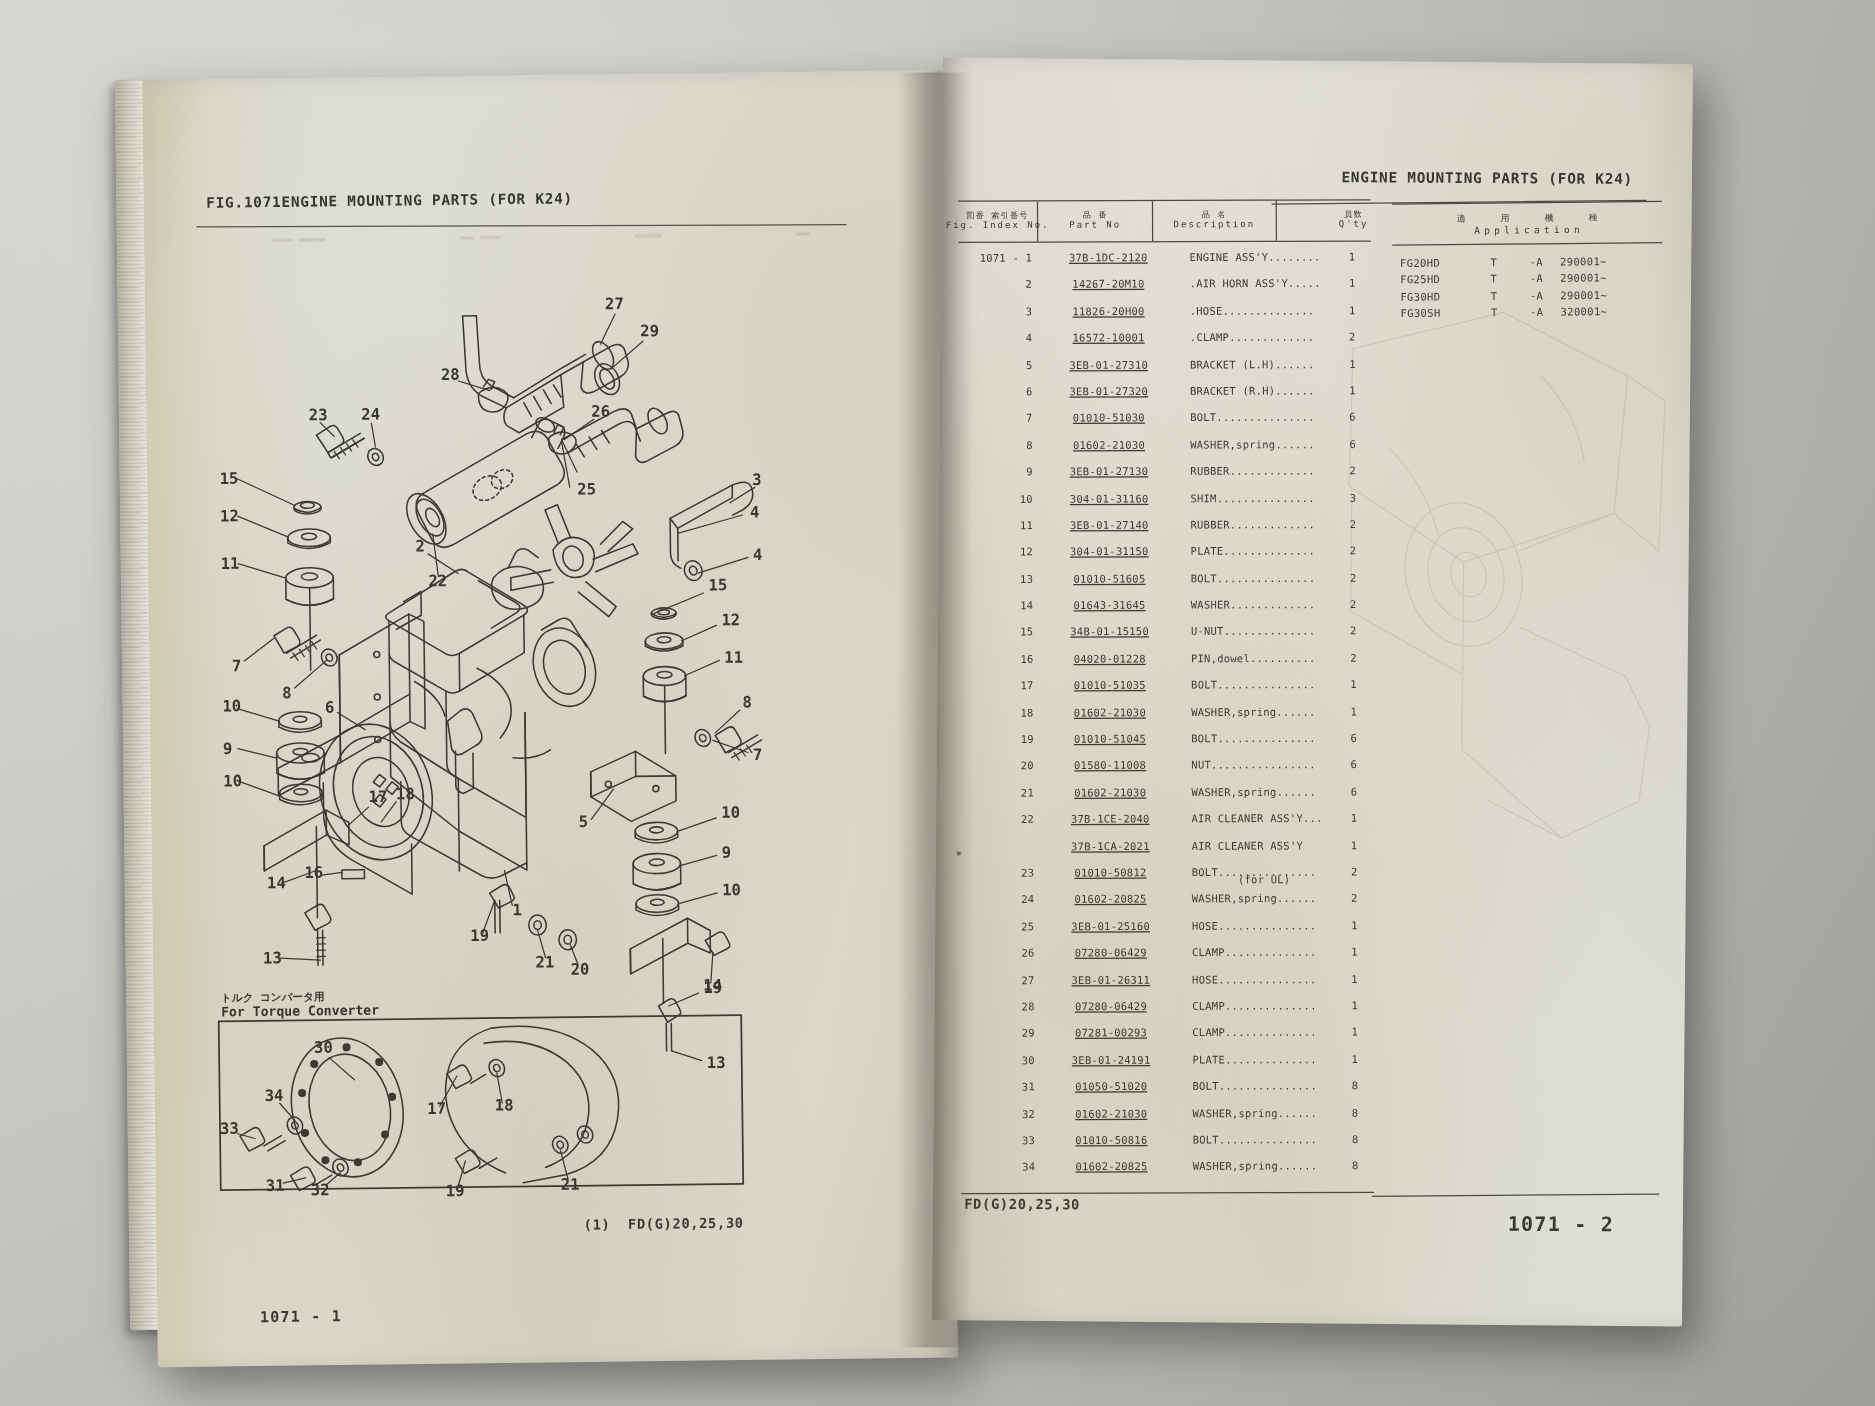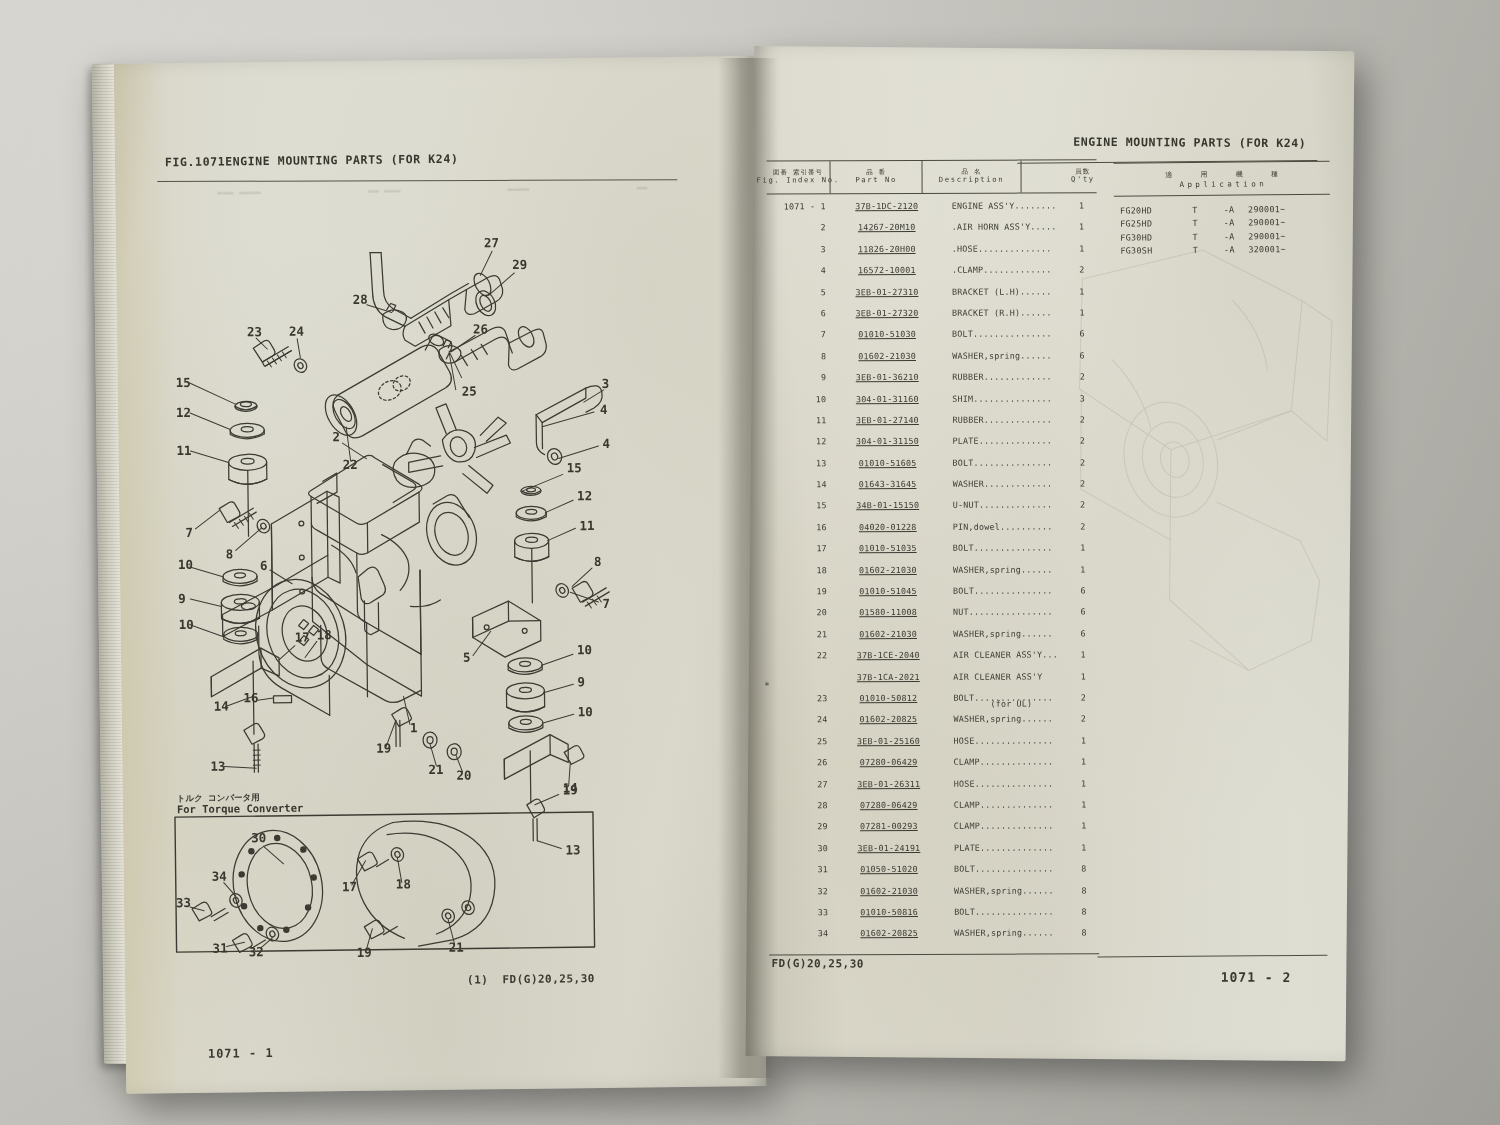--- a/index.html
+++ b/index.html
@@ -217,21 +217,21 @@
   }
   #rp-ghost svg { width:100%; height:100%; }
 
   #rp-foot {
     position:absolute; left:14px; top:824px;
     font-family:"DejaVu Sans Mono", monospace; font-size:11px;
     color:#3c3b33; letter-spacing:.5px; font-weight:bold;
   }
   #rp-pageno {
     position:absolute; right:46px; top:834px;
-    font-family:"DejaVu Sans Mono", monospace; font-size:13px;
+    font-family:"DejaVu Sans Mono", monospace; font-size:16px;
     color:#3a3a33; letter-spacing:1px; font-weight:bold;text-align:right;
   }
   #rp-rule-b {
     position:absolute; left:340px; top:820px; width:230px; height:1.2px;
     background:#4d4c42; transform:rotate(-0.8deg);
   }
 
   
   .tc-caption {
     font-family:"DejaVu Sans Mono", monospace;
@@ -729,21 +729,21 @@
               <div class="c-qty">6</div>
             </div>
             <div class="row">
               <div class="c-idx">8</div>
               <div class="c-part">01602-21030</div>
               <div class="c-desc">WASHER,spring......</div>
               <div class="c-qty">6</div>
             </div>
             <div class="row">
               <div class="c-idx">9</div>
-              <div class="c-part">3EB-01-36210</div>
+              <div class="c-part">3EB-01-27130</div>
               <div class="c-desc">RUBBER.............</div>
               <div class="c-qty">2</div>
             </div>
             <div class="row">
               <div class="c-idx">10</div>
               <div class="c-part">304-01-31160</div>
               <div class="c-desc">SHIM...............</div>
               <div class="c-qty">3</div>
             </div>
             <div class="row">

